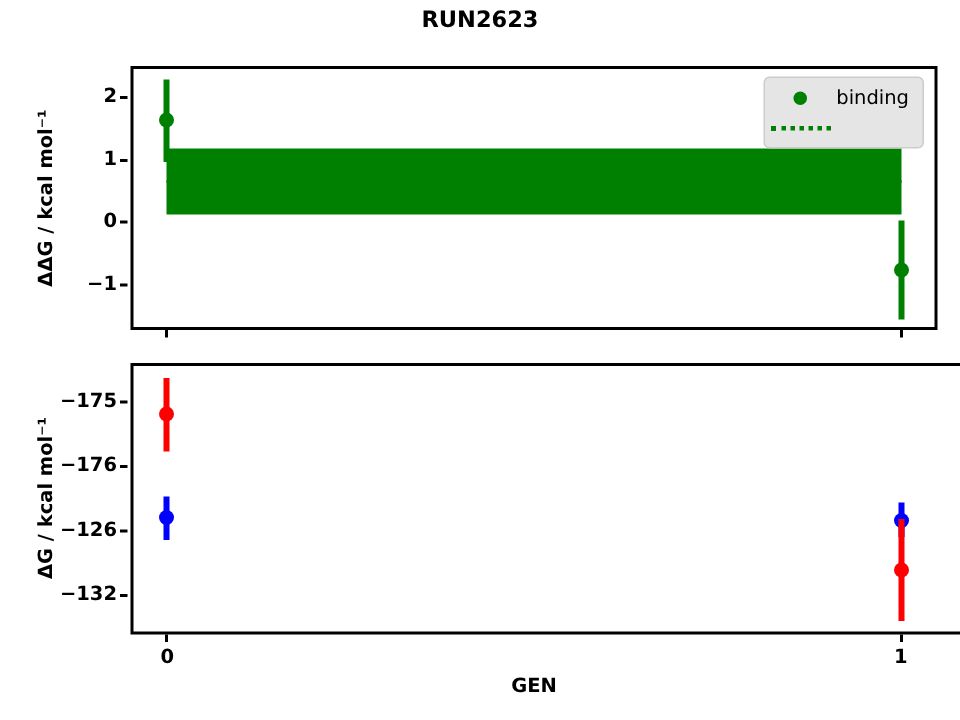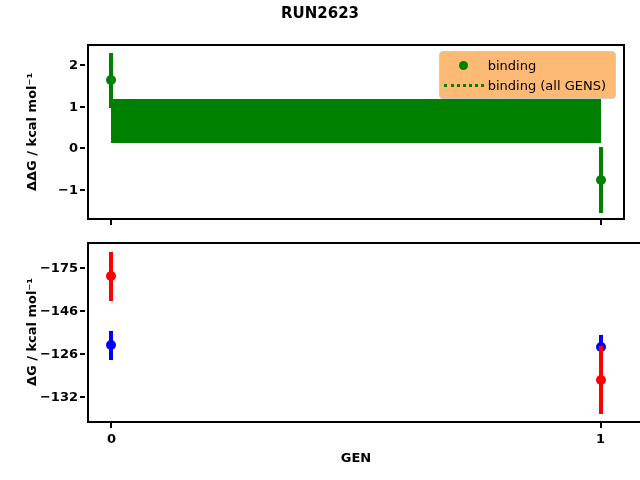--- a/index.html
+++ b/index.html
@@ -67,21 +67,21 @@
   .xticklabel {
     width: 40px;
     text-align: center;
     font-size: 13px;
     font-weight: bold;
     line-height: 14px;
   }
   .legend {
     top: 7px;
     right: 9px;
-    background: #fdba74;
+    background: #e5e5e5;
     border: 1px solid #cccccc;
     border-radius: 4px;
     padding: 3px 9px 3px 4px;
     display: flex;
     flex-direction: column;
   }
   .legend-row { display: flex; align-items: center; height: 20px; }
   .legend-swatch {
     width: 40px;
     display: flex;
@@ -124,38 +124,37 @@
         <div class="legend-row">
           <div class="legend-swatch">
             <div class="legend-dot" style="background: rgb(0, 128, 0);"></div>
           </div>
           <div class="legend-label">binding</div>
         </div>
         <div class="legend-row">
           <div class="legend-swatch">
             <div class="legend-dotline" style="border-top: 3px dotted rgb(0, 128, 0);"></div>
           </div>
-          <div class="legend-label">binding (all GENS)</div>
         </div>
       </div>
     </div>
   <div class="plot" style="left: 87px; top: 242px; width: 538px; height: 181px; padding-left: 40px;">
       <div class="errbar" style="left: 22.4545px; top: 89.2071px; height: 28.4429px; background: rgb(0, 0, 255);"></div>
       <div class="errbar" style="left: 511.545px; top: 93.0857px; height: 23.2714px; background: rgb(0, 0, 255);"></div>
       <div class="marker" style="left: 19.4545px; top: 98.4286px; background: rgb(0, 0, 255);"></div>
       <div class="marker" style="left: 508.545px; top: 99.7214px; background: rgb(0, 0, 255);"></div>
       <div class="errbar" style="left: 22.4545px; top: 9.9119px; height: 49.1286px; background: rgb(255, 0, 0);"></div>
       <div class="errbar" style="left: 511.545px; top: 104.29px; height: 67.2286px; background: rgb(255, 0, 0);"></div>
       <div class="marker" style="left: 19.4545px; top: 29.4762px; background: rgb(255, 0, 0);"></div>
       <div class="marker" style="left: 508.545px; top: 132.905px; background: rgb(255, 0, 0);"></div>
       <div class="frame"></div>
       <div class="ytick" style="left: -7px; top: 24.8571px;"></div>
       <div class="yticklabel" style="top: 17.8571px;">−175</div>
       <div class="ytick" style="left: -7px; top: 67.9524px;"></div>
-      <div class="yticklabel" style="top: 60.9524px;">−146</div>
+      <div class="yticklabel" style="top: 60.9524px;">−176</div>
       <div class="ytick" style="left: -7px; top: 111.048px;"></div>
       <div class="yticklabel" style="top: 104.048px;">−126</div>
       <div class="ytick" style="left: -7px; top: 154.143px;"></div>
       <div class="yticklabel" style="top: 147.143px;">−132</div>
       <div class="xtick" style="left: 23.4545px; top: 181px;"></div>
       <div class="xticklabel" style="left: 4.45455px; top: 190px;">0</div>
       <div class="xtick" style="left: 512.545px; top: 181px;"></div>
       <div class="xticklabel" style="left: 493.545px; top: 190px;">1</div>
     </div>
 </div>

